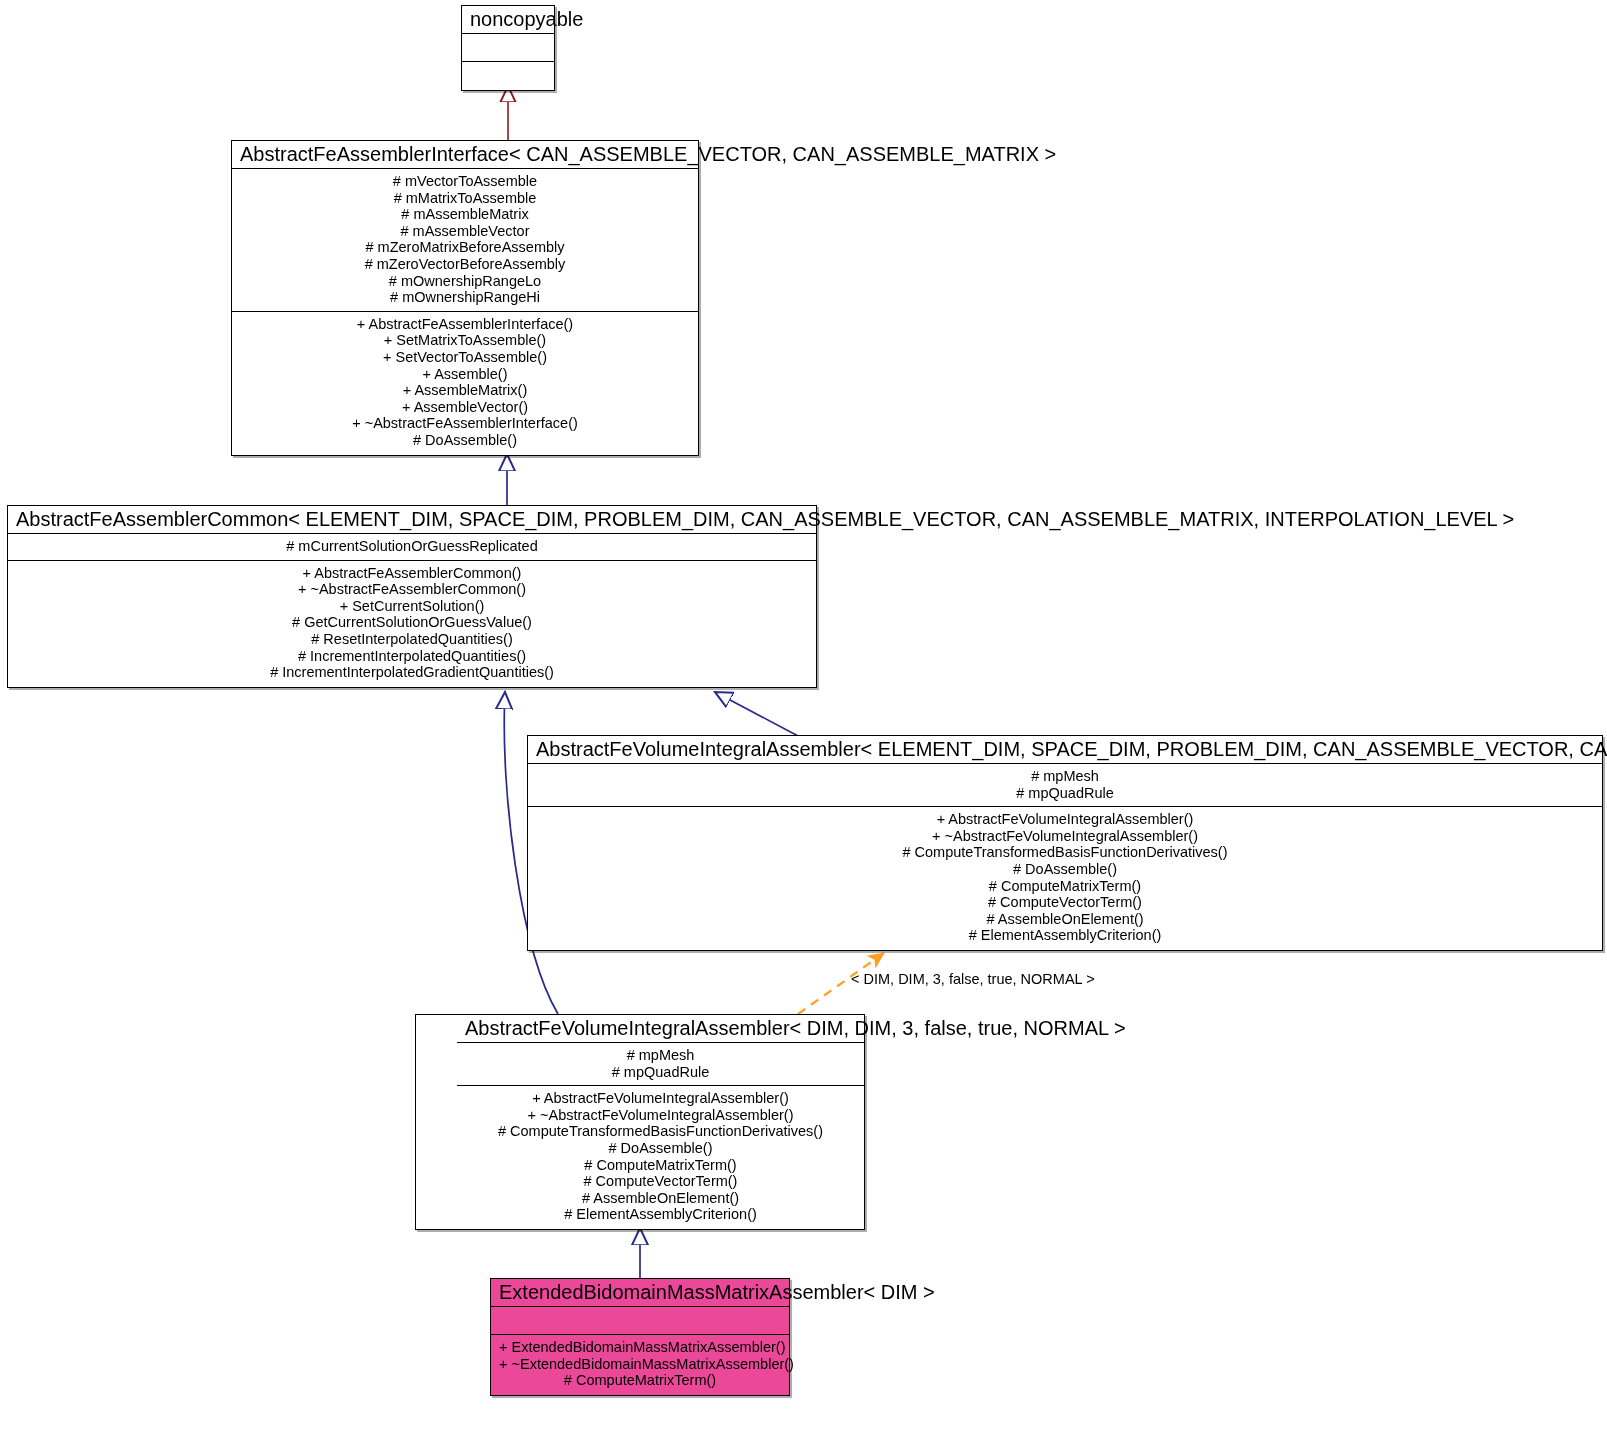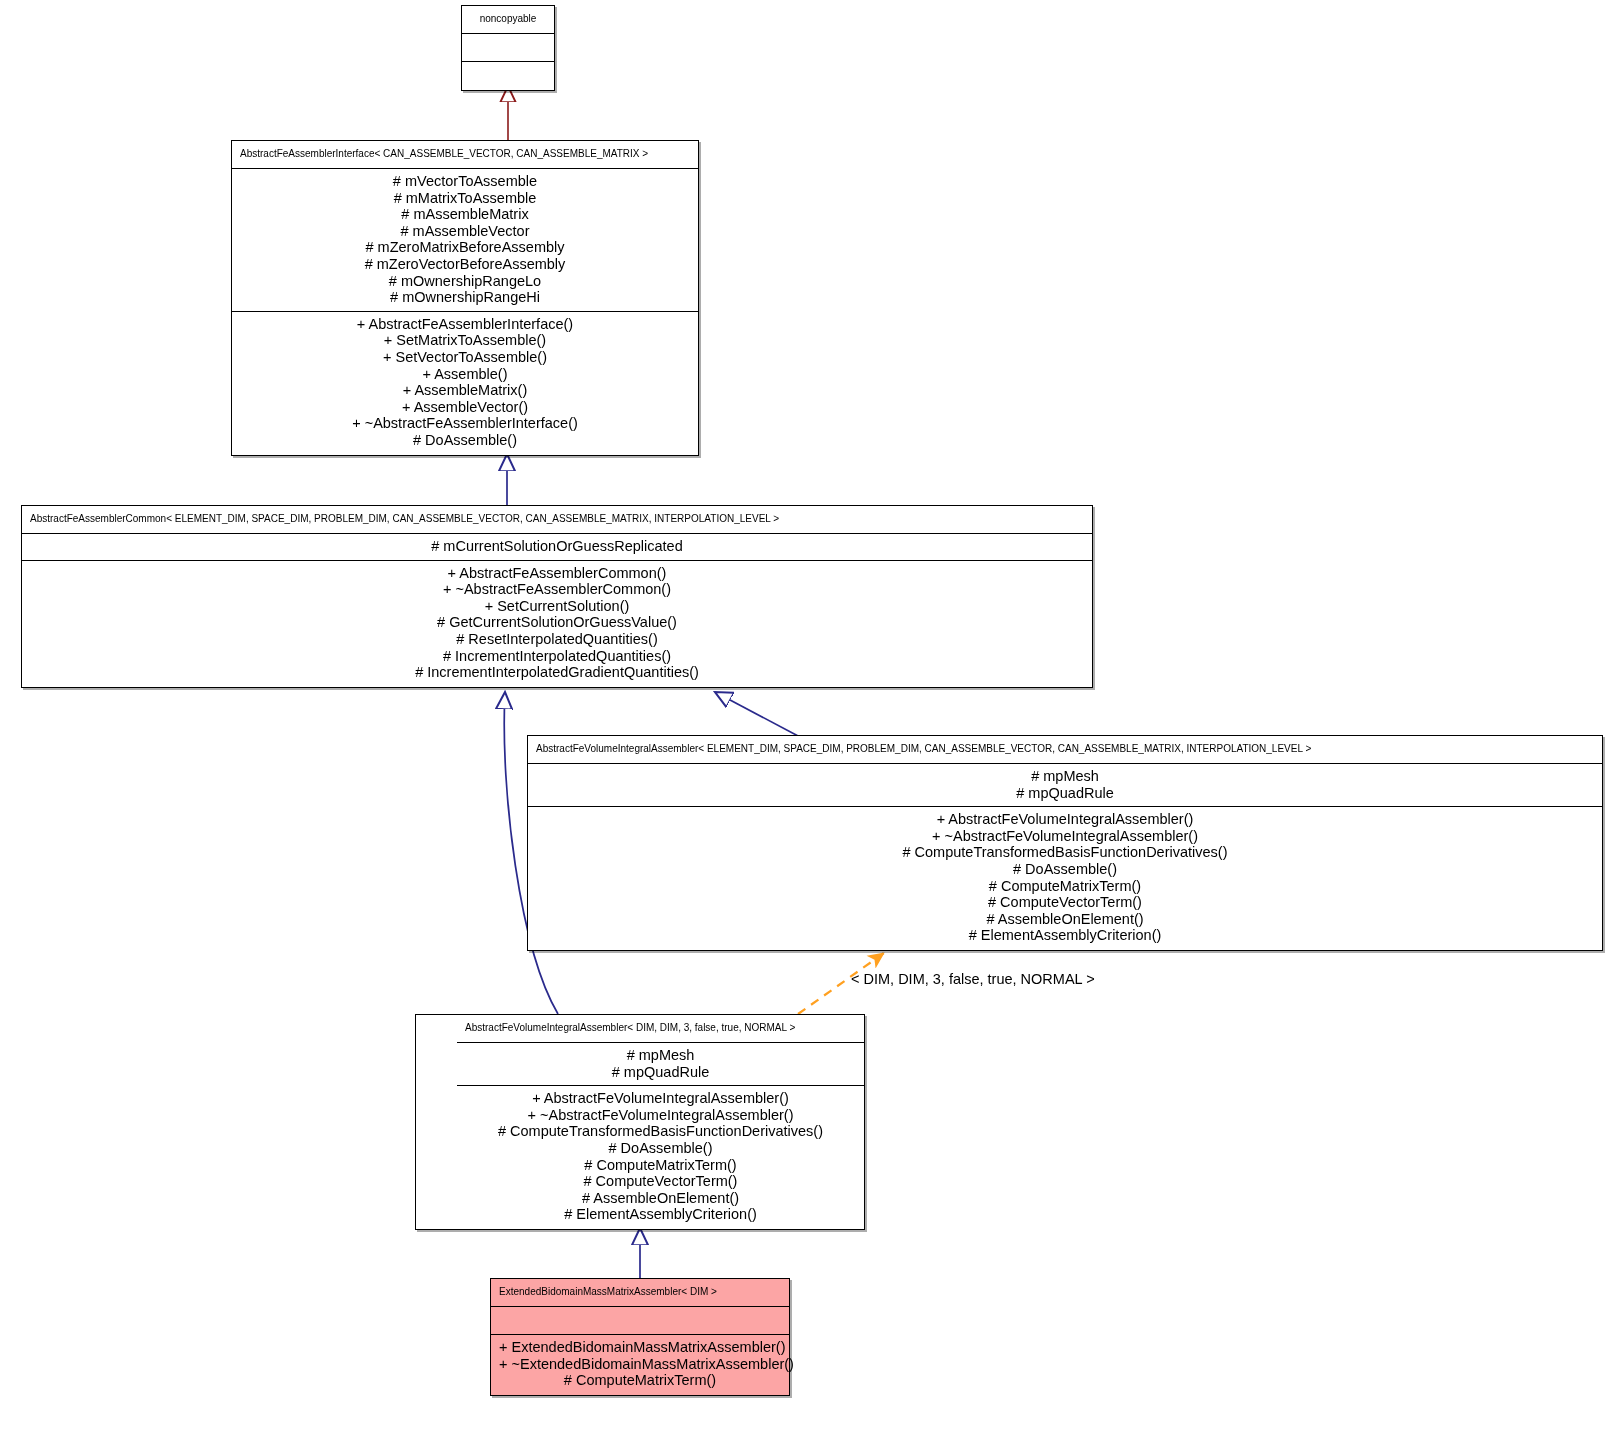--- a/index.html
+++ b/index.html
@@ -28,26 +28,26 @@
   }
   .uml-class {
     position: absolute;
     box-sizing: border-box;
     background: #ffffff;
     border: 1px solid #000000;
     box-shadow: 2px 2px 0 0 rgba(0,0,0,0.32);
     z-index: 5;
   }
   .uml-class.highlight {
-    background: #fca5a5;
+    background: #ec4899;
   }
   .uml-title {
     box-sizing: border-box;
     padding: 4px 8px 5px 8px;
-    font-size: 10px;
+    font-size: 20px;
     line-height: 18px;
     color: #000000;
     white-space: nowrap;
     border-bottom: 1px solid #000000;
   }
   .uml-attrs {
     box-sizing: border-box;
     padding: 4px 8px 5px 8px;
     border-bottom: 1px solid #000000;
     min-height: 18px;
@@ -146,21 +146,21 @@
       <div class="uml-row">+ SetMatrixToAssemble()</div>
       <div class="uml-row">+ SetVectorToAssemble()</div>
       <div class="uml-row">+ Assemble()</div>
       <div class="uml-row">+ AssembleMatrix()</div>
       <div class="uml-row">+ AssembleVector()</div>
       <div class="uml-row">+ ~AbstractFeAssemblerInterface()</div>
       <div class="uml-row"># DoAssemble()</div>
     </div>
   </div>
 
-  <div class="uml-class" style="left:21px; top:505px; width:1072px;">
+  <div class="uml-class" style="left:7px; top:505px; width:810px;">
     <div class="uml-title">AbstractFeAssemblerCommon&lt; ELEMENT_DIM, SPACE_DIM, PROBLEM_DIM, CAN_ASSEMBLE_VECTOR, CAN_ASSEMBLE_MATRIX, INTERPOLATION_LEVEL &gt;</div>
     <div class="uml-attrs">
       <div class="uml-row"># mCurrentSolutionOrGuessReplicated</div>
     </div>
     <div class="uml-ops">
       <div class="uml-row">+ AbstractFeAssemblerCommon()</div>
       <div class="uml-row">+ ~AbstractFeAssemblerCommon()</div>
       <div class="uml-row">+ SetCurrentSolution()</div>
       <div class="uml-row"># GetCurrentSolutionOrGuessValue()</div>
       <div class="uml-row"># ResetInterpolatedQuantities()</div>

